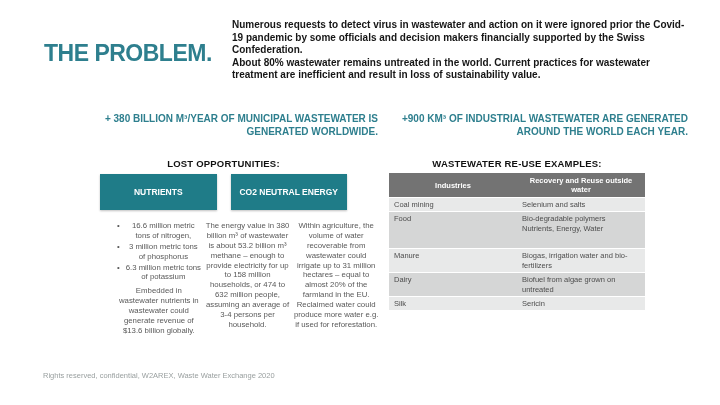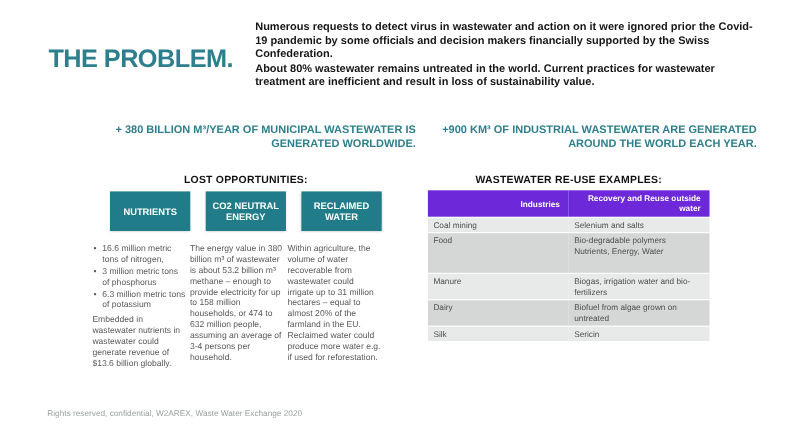--- a/index.html
+++ b/index.html
@@ -30,36 +30,36 @@
   
   .boxes{left:100px;top:174px;width:247px;display:flex;gap:14px;}
   .opp-box{
     flex:1;height:36px;background:#1f7c88;color:#ffffff;
     display:flex;align-items:center;justify-content:center;text-align:center;
     font-size:8.5px;font-weight:bold;line-height:1.2;
     box-shadow:0 1px 2px rgba(0,0,0,0.25);
   }
 
   
-  .cols{left:84px;top:221px;width:263px;display:flex;gap:3px;}
+  .cols{left:116px;top:221px;width:263px;display:flex;gap:3px;text-align:center;}
   .col{flex:1;font-size:7.8px;line-height:1.27;color:#595959;}
   .col ul{margin:0;padding:0 0 0 9px;list-style:none;}
   .col ul li{position:relative;margin:0 0 1px 0;}
   .col ul li::before{content:"\2022";position:absolute;left:-8px;color:#595959;}
   .col p{margin:0;}
   .col p.after-bullets{margin-top:4px;}
 
   
   .reuse-table{
     left:389px;top:172px;width:256px;
     border-collapse:separate;border-spacing:0 1px;
     font-size:7.5px;color:#4d4d4d;table-layout:fixed;
   }
   .reuse-table th{
-    background:#6d28d9;color:#ffffff;font-weight:bold;text-align:right;
+    background:#737373;color:#ffffff;font-weight:bold;text-align:center;
     padding:3px 8px;height:10px;
   }
   .reuse-table td{padding:2px 5px;vertical-align:top;line-height:1.25;}
   .reuse-table tr.dark td{background:#d5d6d6;}
   .reuse-table tr.light td{background:#e8e9e9;}
   .reuse-table tr.tall td{height:32px;margin-top:28px;}
   .pre{white-space:pre-line;}
 
   
   .footer{left:43px;top:371px;font-size:7.5px;color:#9aa0a0;}
@@ -79,23 +79,20 @@
 
 <div class="abs section-heading heading-lost">LOST OPPORTUNITIES:</div>
 <div class="abs section-heading heading-reuse">WASTEWATER RE-USE EXAMPLES:</div>
 
 <div class="abs boxes">
   <div class="opp-box">
     <span>NUTRIENTS</span>
   </div>
   <div class="opp-box">
     <span>CO2 NEUTRAL ENERGY</span>
-  </div>
-  <div class="opp-box">
-    <span>RECLAIMED WATER</span>
   </div>
 </div>
 
 <div class="abs cols">
   <div class="col">
     <ul>
       <li>16.6 million metric tons of nitrogen,</li>
       <li>3 million metric tons of phosphorus</li>
       <li>6.3 million metric tons of potassium</li>
     </ul>

